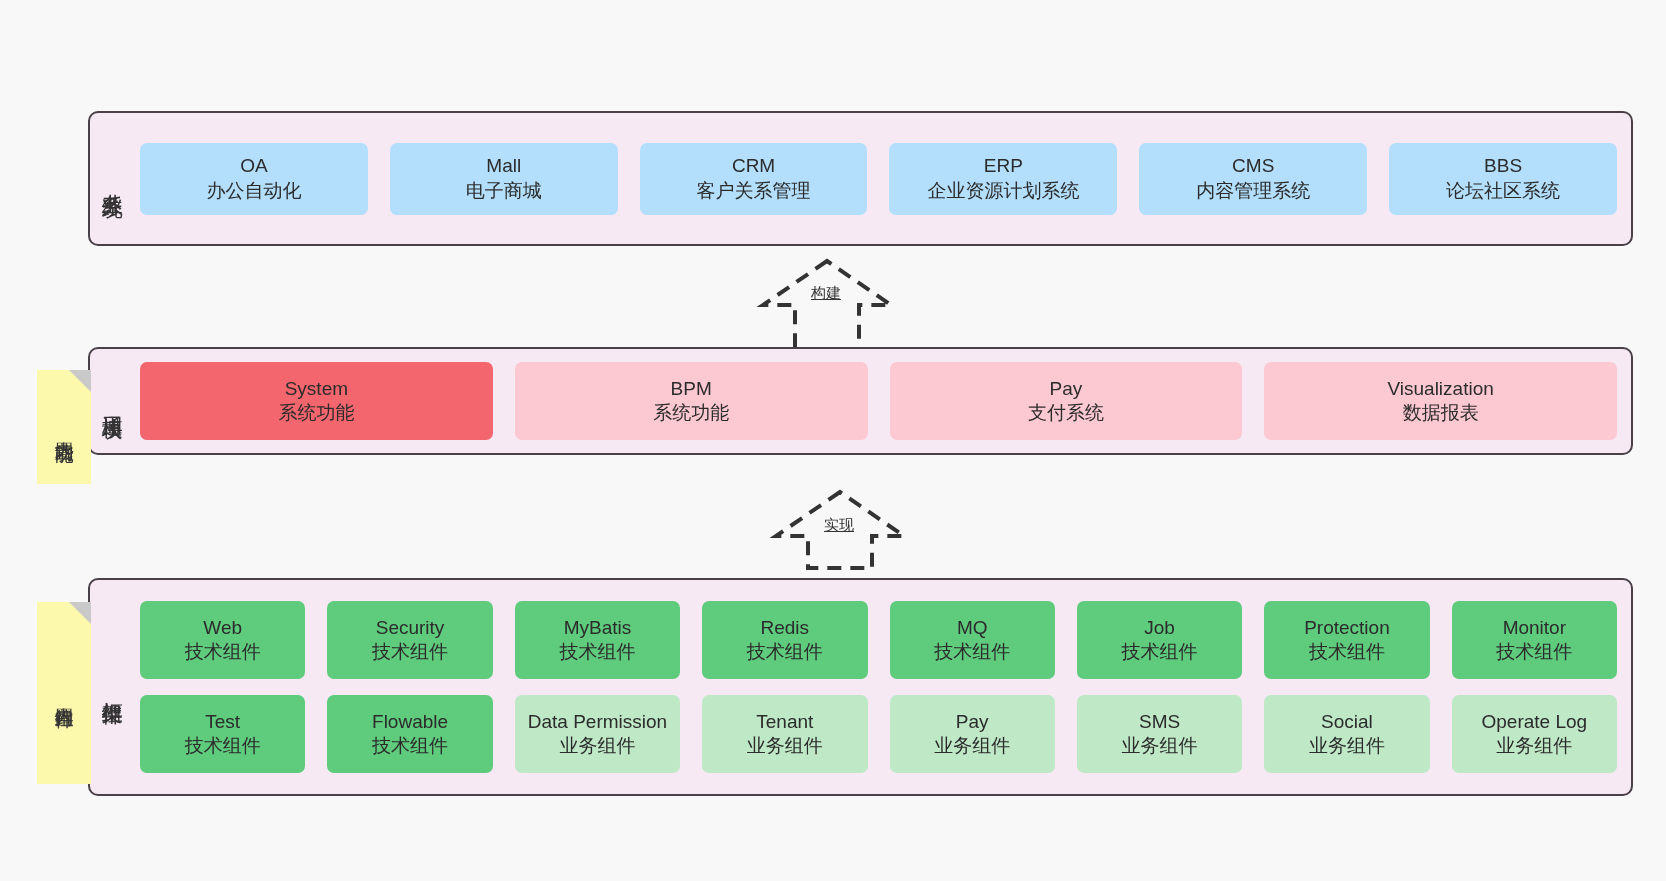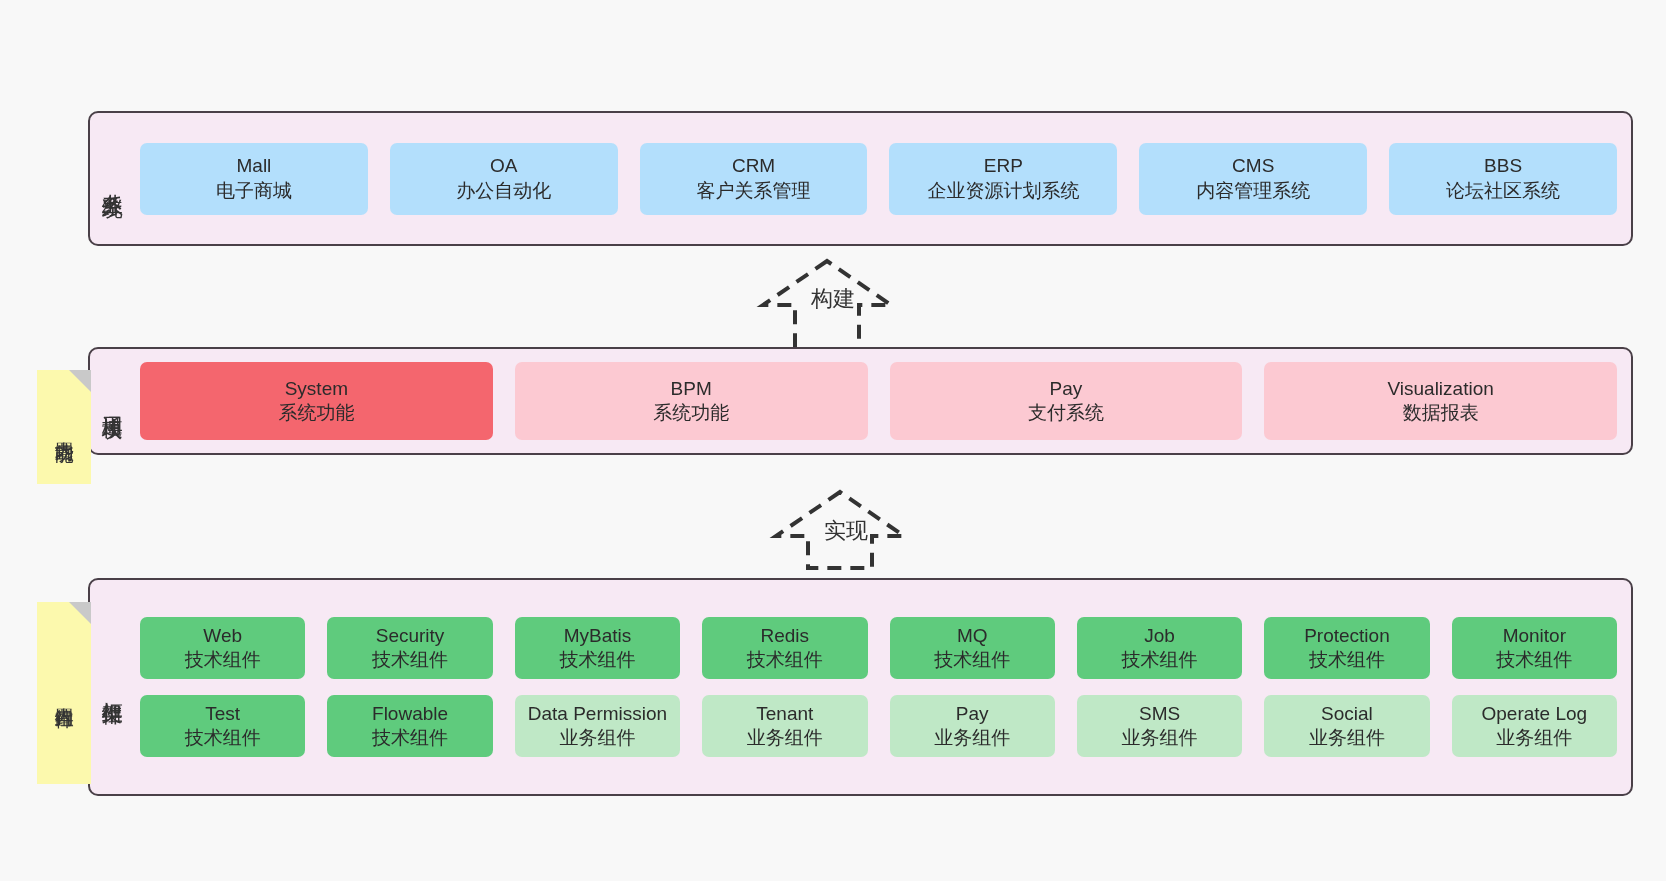--- a/index.html
+++ b/index.html
@@ -89,21 +89,21 @@
   
   .c-blue      { background: #b3dffc; }
   .c-red       { background: #f4666e; }
   .c-pink      { background: #fcc9d2; }
   .c-green     { background: #5fcb7d; }
   .c-greenlite { background: #bfe8c6; }
 
   
   .layer-biz .card  { height: 72px; }
   .layer-mod .card  { height: 78px; }
-  .layer-fw  .card  { height: 62px; }
+  .layer-fw  .card  { height: 78px; }
 
   
   .note {
     position: absolute;
     background: #fcf9ad;
     display: flex;
     align-items: center;
     justify-content: center;
     font-size: 19px;
     line-height: 1.08;
@@ -125,42 +125,43 @@
     border-top: 22px solid #c9c9c9;
   }
 
   
   .uml-arrow {
     position: absolute;
     pointer-events: none;
   }
   .uml-arrow .lbl {
     position: absolute;
-    font-size: 22px;
+    font-size: 15px;
     color: #333;
     white-space: nowrap;
     background: transparent;
+    text-decoration: underline;
   }
 </style>
 </head>
 <body>
 
 <div id="canvas">
 
   <div class="layer layer-biz" style="left:88px; top:111px; width:1545px; height:135px;">
     <div class="layer-label">业务系统</div>
     <div class="layer-body">
       <div class="card-row">
         <div class="card c-blue">
+          <span class="line-en">OA</span>
+          <span class="line-cn">办公自动化</span>
+        </div>
+        <div class="card c-blue">
           <span class="line-en">Mall</span>
           <span class="line-cn">电子商城</span>
-        </div>
-        <div class="card c-blue">
-          <span class="line-en">OA</span>
-          <span class="line-cn">办公自动化</span>
         </div>
         <div class="card c-blue">
           <span class="line-en">CRM</span>
           <span class="line-cn">客户关系管理</span>
         </div>
         <div class="card c-blue">
           <span class="line-en">ERP</span>
           <span class="line-cn">企业资源计划系统</span>
         </div>
         <div class="card c-blue">

